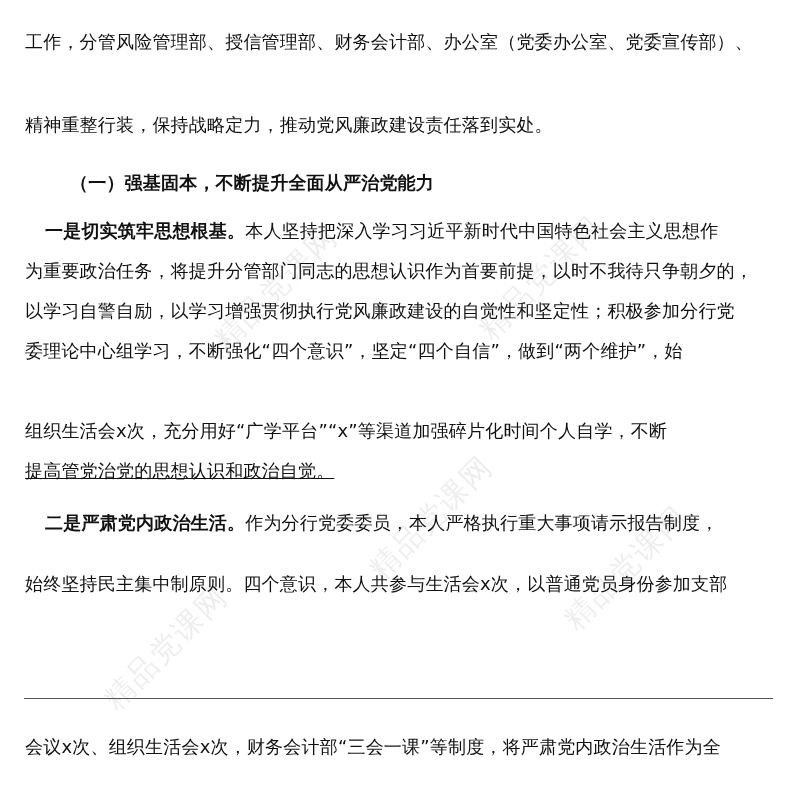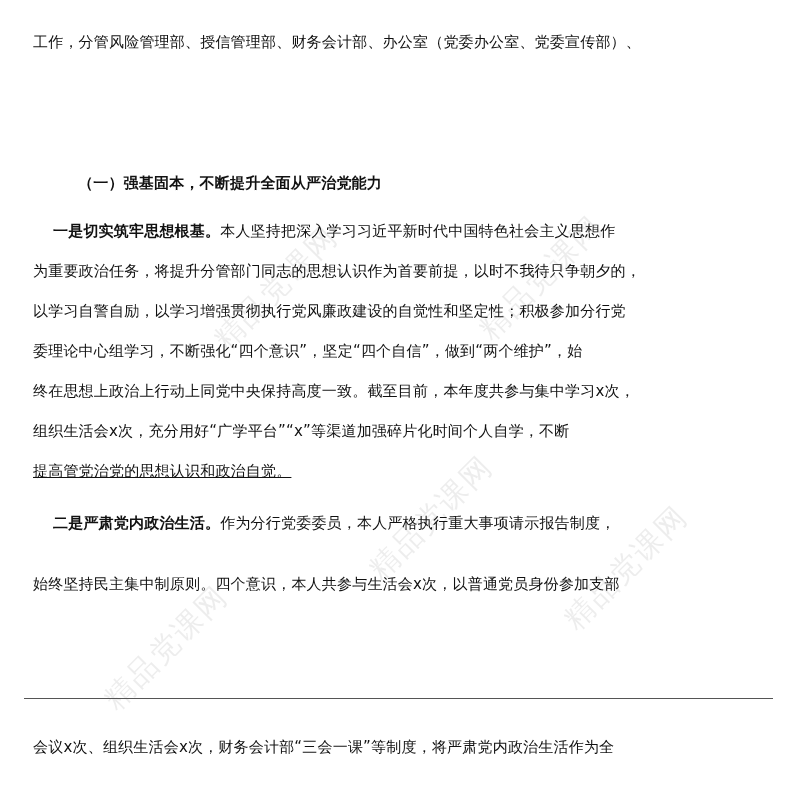--- a/index.html
+++ b/index.html
@@ -16,25 +16,24 @@
       color: #111111;
     }
     .page {
       position: absolute;
       left: 0; top: 0;
       width: 800px; height: 800px;
     }
     .line {
       position: absolute;
       left: 25px;
-      font-size: 15px;
+      font-size: 18px;
       line-height: 24px;
       white-space: nowrap;
       letter-spacing: 0.2px;
-      margin-left: 8px;
     }
     .indent { left: 45px; }
     .heading {
       left: 70px;
       font-weight: bold;
     }
     .bold { font-weight: bold; }
     .divider {
       position: absolute;
       left: 24px;
@@ -67,30 +66,30 @@
 
   <div class="watermark-layer">
     <div class="wm" style="left:205px; top:330px;">精品党课网</div>
     <div class="wm" style="left:470px; top:320px;">精品党课网</div>
     <div class="wm" style="left:95px; top:690px;">精品党课网</div>
     <div class="wm" style="left:360px; top:560px;">精品党课网</div>
     <div class="wm" style="left:555px; top:610px;">精品党课网</div>
   </div>
 
   <div class="line" style="top:30px;">工作，分管风险管理部、授信管理部、财务会计部、办公室（党委办公室、党委宣传部）、</div>
+  <div class="line" style="top:113px;">精神重整行装，保持战略定力，推动党风廉政建设责任落到实处。</div>
 
   <div class="line heading" style="top:171px;">（一）强基固本，不断提升全面从严治党能力</div>
 
   <div class="line indent" style="top:219px;">
     <span class="bold">一是切实筑牢思想根基。</span><span>本人坚持把深入学习习近平新时代中国特色社会主义思想作</span>
   </div>
   <div class="line" style="top:259px;">为重要政治任务，将提升分管部门同志的思想认识作为首要前提，以时不我待只争朝夕的，</div>
   <div class="line" style="top:299px;">以学习自警自励，以学习增强贯彻执行党风廉政建设的自觉性和坚定性；积极参加分行党</div>
   <div class="line" style="top:339px;text-align:center;">委理论中心组学习，不断强化“四个意识”，坚定“四个自信”，做到“两个维护”，始</div>
-  <div class="line" style="top:379px;">终在思想上政治上行动上同党中央保持高度一致。截至目前，本年度共参与集中学习x次，</div>
   <div class="line" style="top:419px;">组织生活会x次，充分用好“广学平台”“x”等渠道加强碎片化时间个人自学，不断</div>
   <div class="line" style="top:459px;text-decoration:underline;">提高管党治党的思想认识和政治自觉。</div>
 
   <div class="line indent" style="top:511px;">
     <span class="bold">二是严肃党内政治生活。</span><span>作为分行党委委员，本人严格执行重大事项请示报告制度，</span>
   </div>
   <div class="line" style="top:572px;">始终坚持民主集中制原则。四个意识，本人共参与生活会x次，以普通党员身份参加支部</div>
 
   <div class="divider"></div>
 

